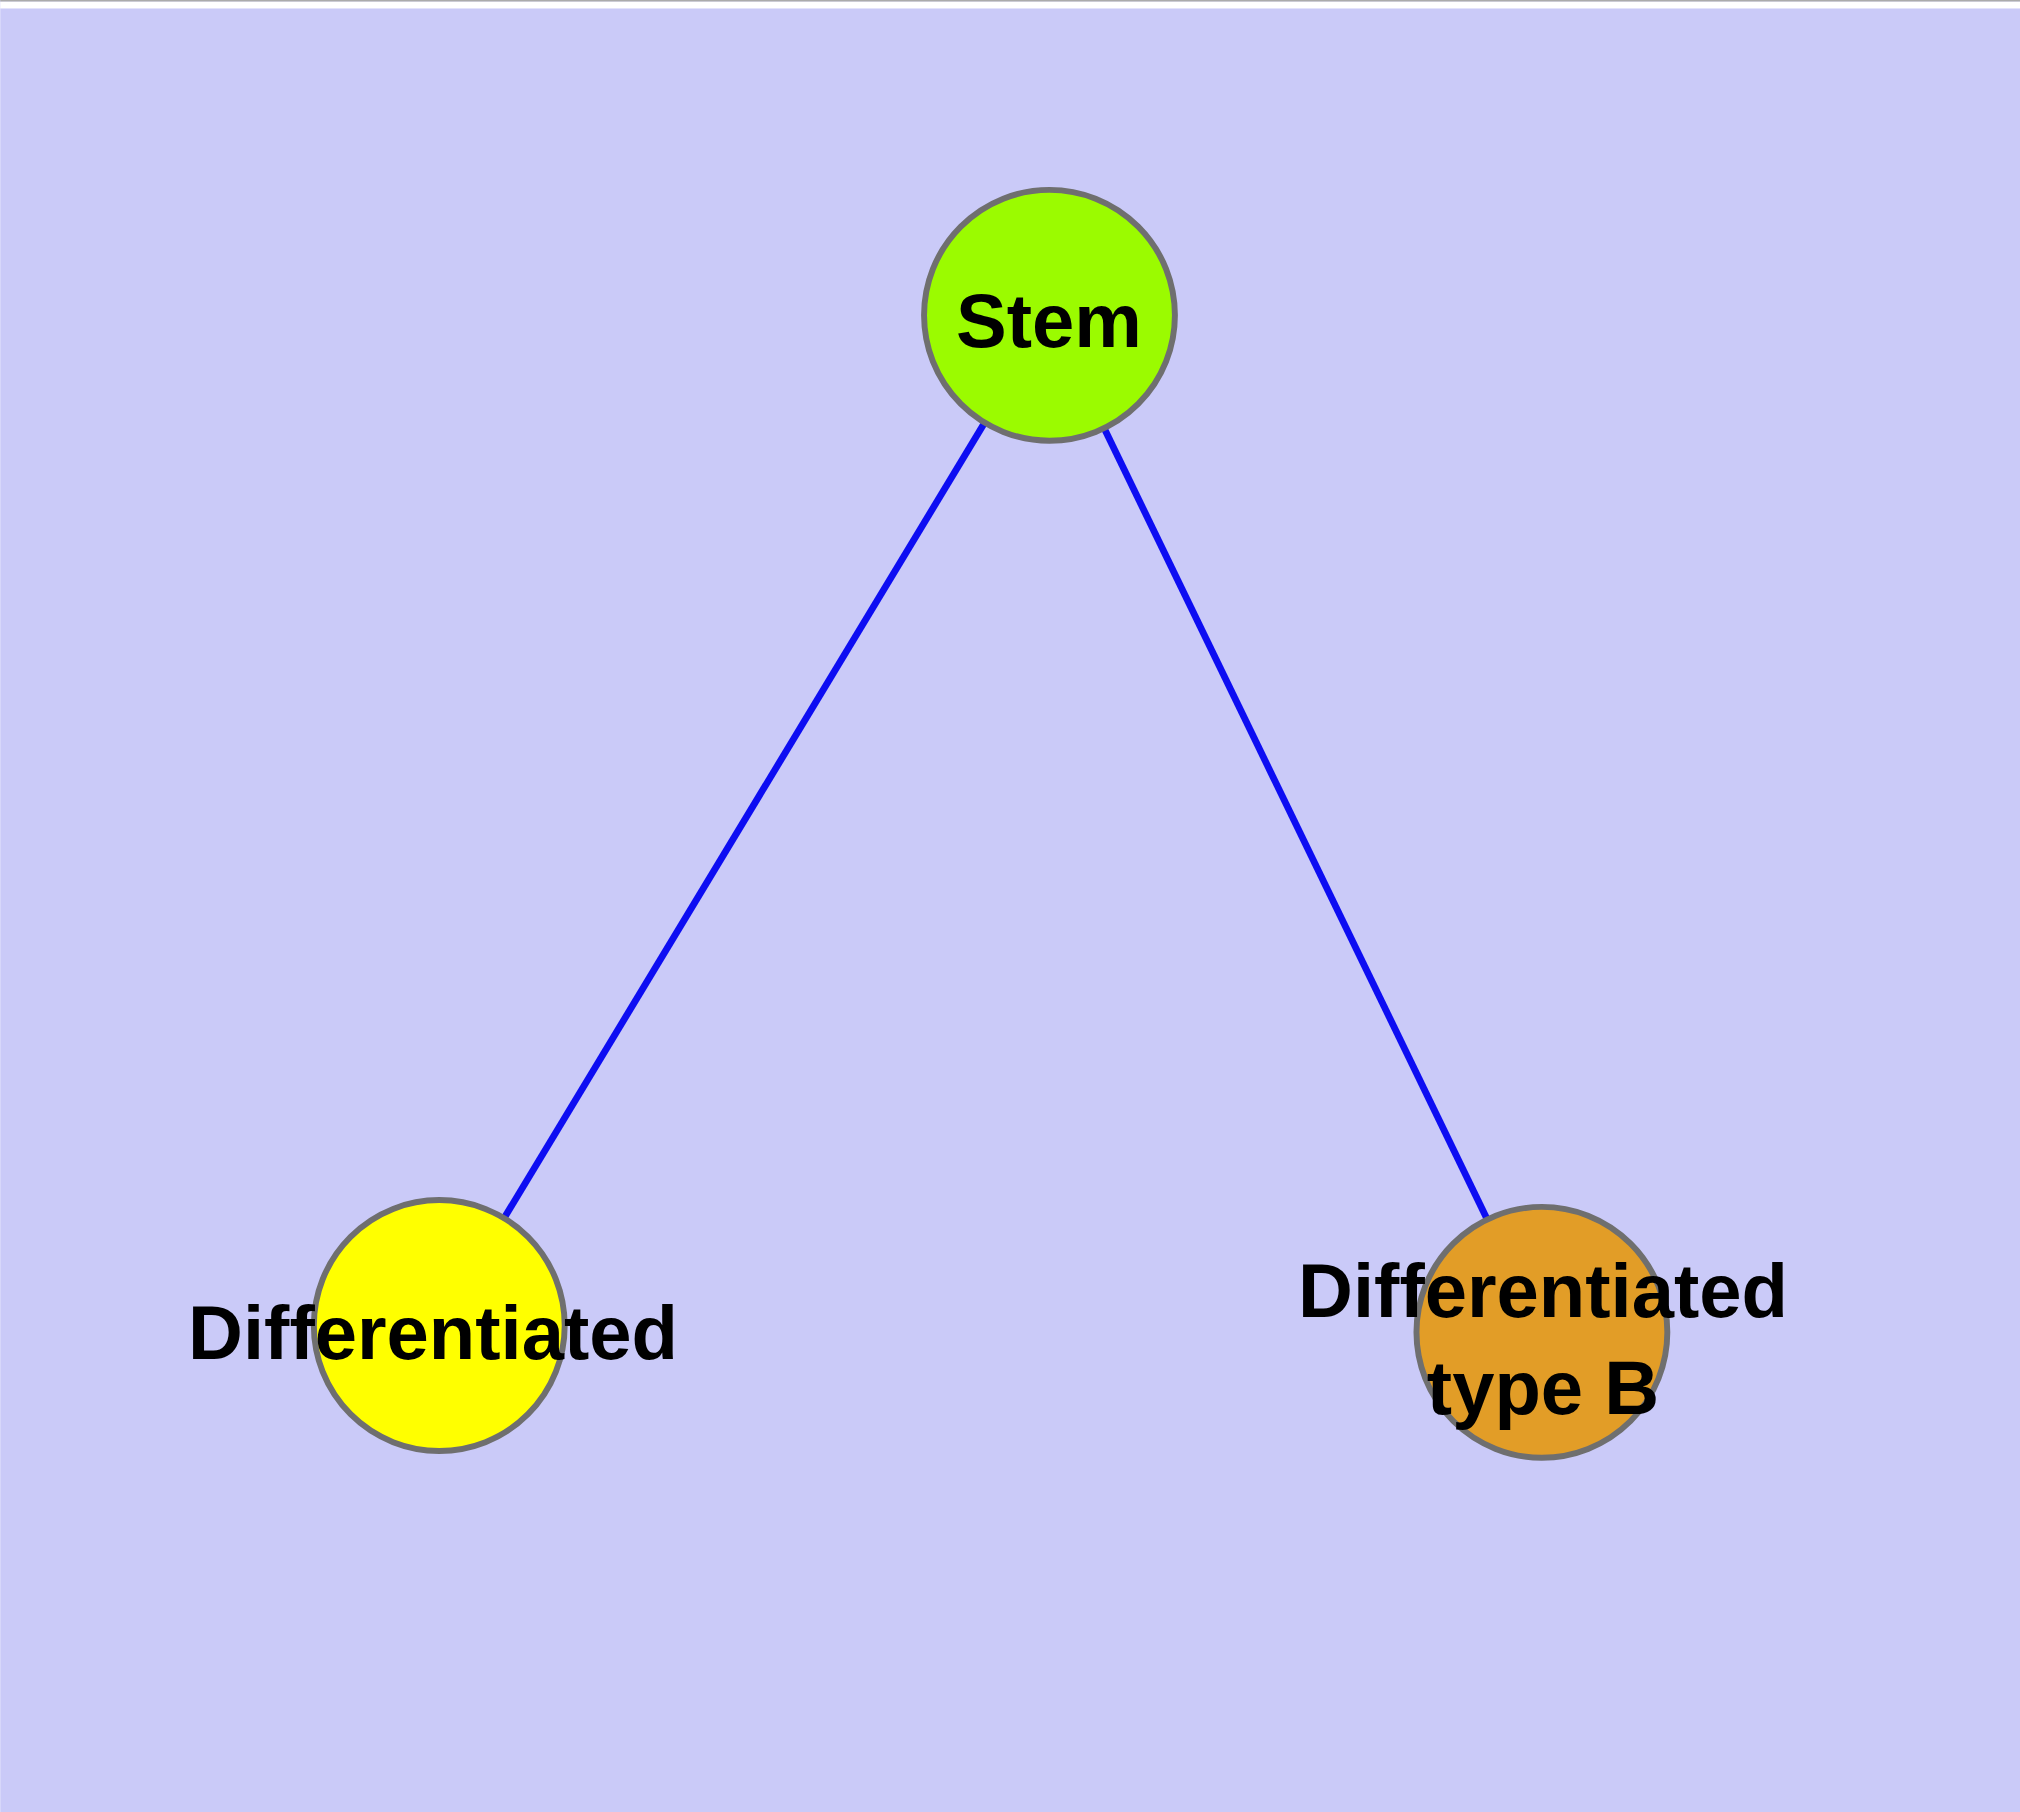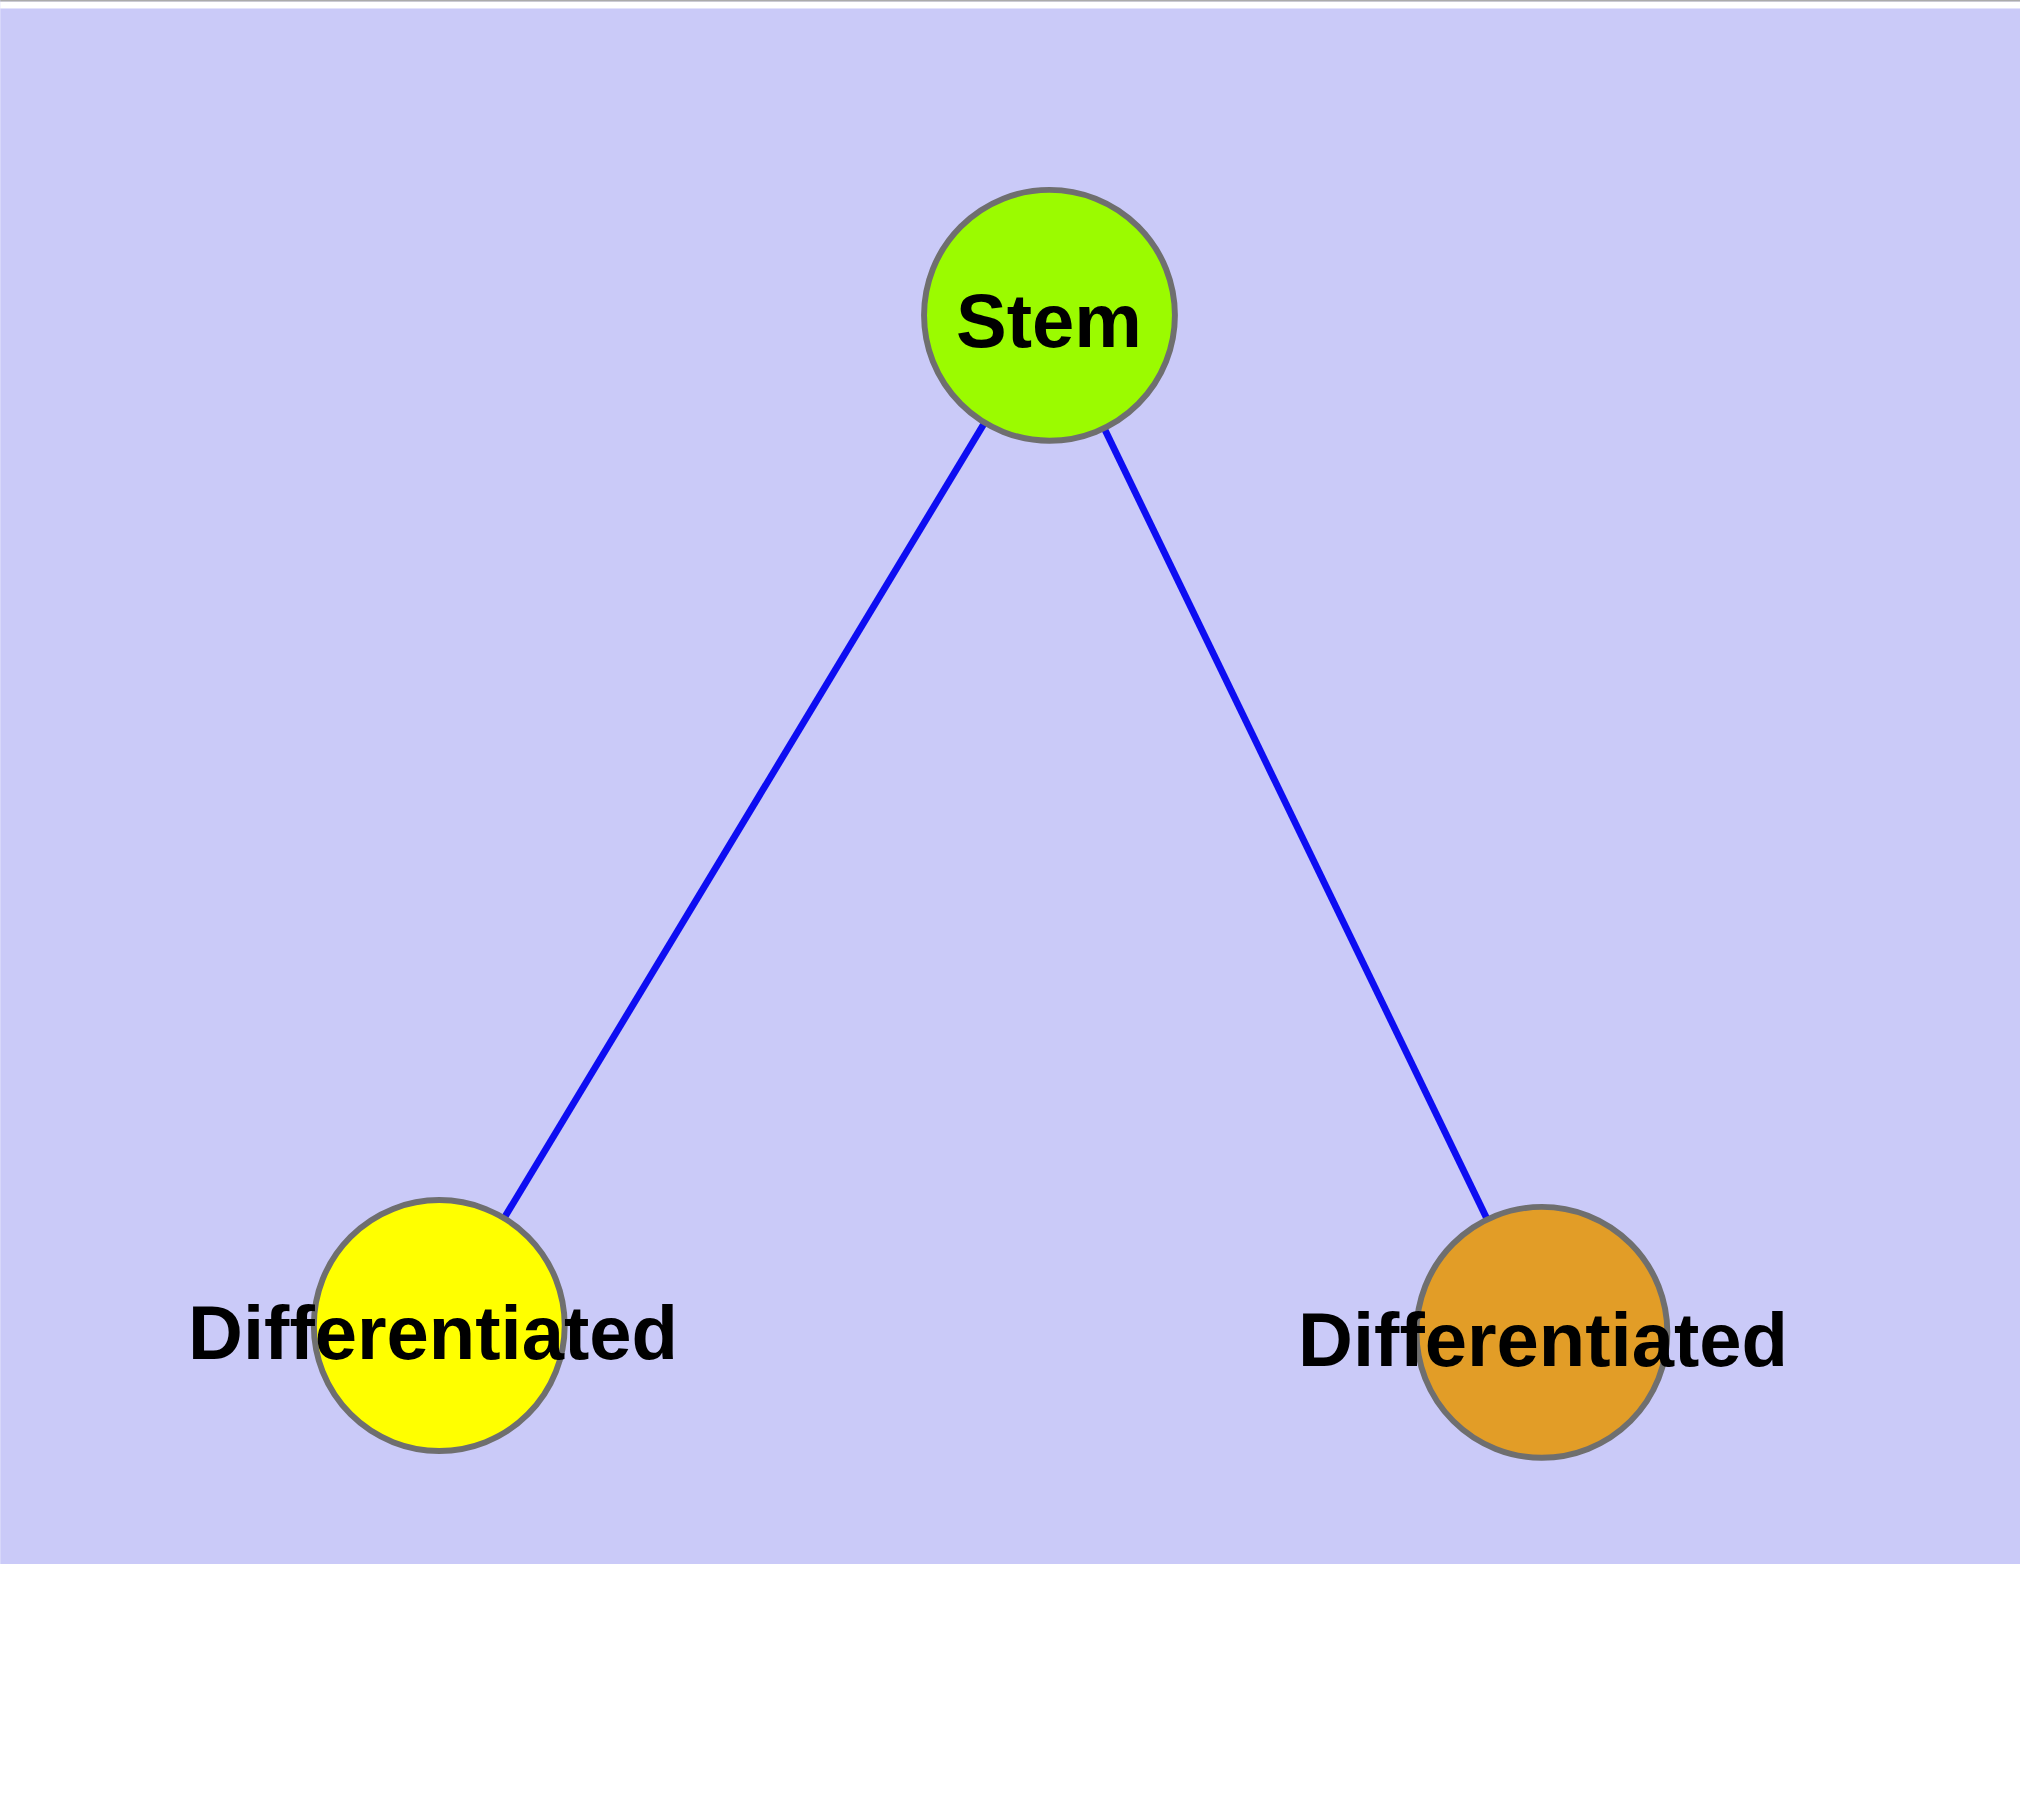--- a/index.html
+++ b/index.html
@@ -3,21 +3,21 @@
 <meta charset="utf-8">
 <style>
   html, body {
     margin: 0;
     padding: 0;
     background: #ffffff;
   }
   #canvas {
     position: relative;
     width: 2021px;
-    height: 1564px;
+    height: 1812px;
     overflow: hidden;
     font-family: "Liberation Sans", sans-serif;
   }
   #graph-svg {
     position: absolute;
     left: 0;
     top: 0;
     display: block;
   }
   .edge {
@@ -68,16 +68,17 @@
   <div class="node-label" style="left:1049px; top:320px;">
     <div>Stem</div>
   </div>
 
   <div class="node-label" style="left:433px; top:1332px;">
     <div>Differentiated</div>
   </div>
 
   <div class="node-label" style="left:1543px; top:1339px;">
     <div>Differentiated</div>
+    <div>type B</div>
   </div>
 
 </div>
 
 
 </body></html>

